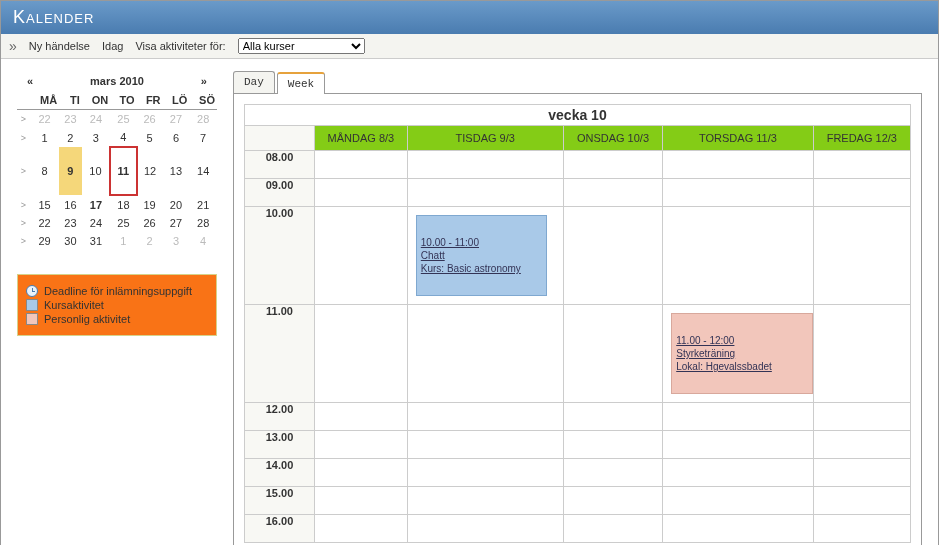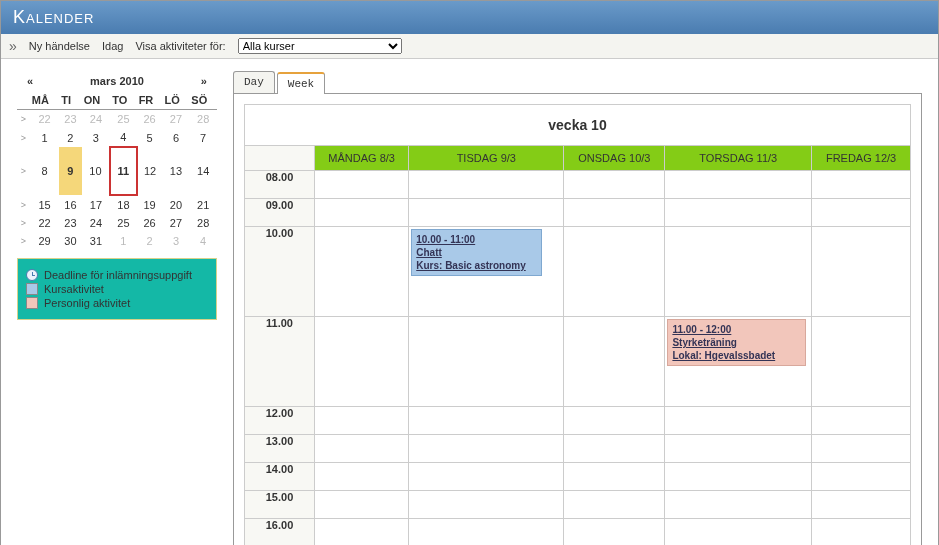--- a/index.html
+++ b/index.html
@@ -3,55 +3,55 @@
 <meta charset="utf-8">
 <style>
 * { box-sizing: border-box; margin: 0; padding: 0; }
 body { font-family: Verdana, Arial, sans-serif; font-size: 11px; color: #333; background: #fff; }
 .page { width: 939px; border: 1px solid #999; }
 .header { background: linear-gradient(#6a9ac9, #4a7cb0); color: #fff; padding: 6px 12px; font-size: 18px; font-variant: small-caps; letter-spacing: 1px; }
 .toolbar { background: #f4f4f0; border-bottom: 1px solid #ccc; padding: 4px 8px; display: flex; align-items: center; gap: 12px; }
 .toolbar .expand-icon { color: #666; font-size: 14px; cursor: pointer; }
 .toolbar a { color: #333; text-decoration: none; font-size: 11px; }
 .toolbar label { font-size: 11px; }
-.toolbar select { font-size: 11px; width: 164px; }
+.toolbar select { font-size: 11px; width: 127px; }
 .content { display: flex; padding: 12px 16px; gap: 16px; }
 .left-col { width: 200px; }
 .mini-cal { }
 .mini-cal .nav { display: flex; justify-content: space-between; align-items: center; font-weight: bold; padding: 4px 10px; }
 .mini-cal .nav span { cursor: pointer; }
 .mini-cal table { border-collapse: collapse; width: 100%; font-size: 11px; }
-.mini-cal th { font-weight: bold; padding: 3px 2px; text-align: left; border-bottom: 1px solid #999; }
+.mini-cal th { font-weight: bold; padding: 3px 2px; text-align: right; border-bottom: 1px solid #999; }
 .mini-cal td { text-align: center; padding: 3px 2px; cursor: pointer; }
 .mini-cal td.dim { color: #bbb; }
 .mini-cal td.wk { color: #999; font-size: 9px; }
 .mini-cal td.highlight { background: #f5d77a; font-weight: bold; }
 .mini-cal td.today { border: 2px solid #c33; font-weight: bold; padding: 17px 0; }
-.mini-cal td.bold { font-weight: normal; }
-.legend { margin-top: 8px; background: #14b8a6; border: 1px solid #d6d28a; padding: 8px; font-size: 11px; }
+.mini-cal td.bold { font-weight: bold; }
+.legend { margin-top: 24px; background: #f97316; border: 1px solid #d6d28a; padding: 8px; font-size: 11px; }
 .legend .row { display: flex; align-items: center; gap: 6px; margin: 2px 0; }
 .legend .clock { display:inline-block; width:12px; height:12px; border:1px solid #4a7cb0; border-radius:50%; position:relative; background:#eaf2fb; }
 .legend .clock::before { content:""; position:absolute; left:5px; top:2px; width:1px; height:4px; background:#4a7cb0; }
 .legend .clock::after { content:""; position:absolute; left:5px; top:5px; width:3px; height:1px; background:#4a7cb0; }
 .legend .sw { display:inline-block; width:12px; height:12px; border:1px solid #888; }
 .legend .sw.blue { background:#a9c9e8; }
 .legend .sw.pink { background:#f2c6bb; }
 .right-col { flex: 1; }
 .tabs { display: flex; }
 .tab { border: 1px solid #999; border-bottom: none; padding: 4px 10px; font-size: 11px; background: #f4f4f0; cursor: pointer; margin-right: 2px; border-radius: 3px 3px 0 0; font-family: Liberation Mono, monospace; }
 .tab.active { background: #fff; border-top: 2px solid #e6a23c; position: relative; top: 1px; }
 .week-box { border: 1px solid #999; padding: 10px; }
-.week-title { text-align: center; font-weight: bold; font-size: 14px; padding: 12px; border: 1px solid #ccc; border-bottom: none; }
+.week-title { text-align: center; font-weight: bold; font-size: 14px; padding: 2px; border: 1px solid #ccc; border-bottom: none; }
 .cal-grid { width: 100%; border-collapse: collapse; }
 .cal-grid th, .cal-grid td { border: 1px solid #ccc; font-size: 11px; }
 .cal-grid th { background: #84cc16; padding: 6px 4px; font-weight: normal; }
 .cal-grid th.timecol, .cal-grid td.timecol { width: 70px; text-align: center; font-weight: bold; background: #f8f8f4; }
 .cal-grid td { height: 28px; vertical-align: top; position: relative; }
 .cal-grid td.tall { height: 90px; }
-.event { margin: 2px; padding: 3px 4px; font-size: 10px; text-decoration: underline; color: #335; line-height: 1.3; font-weight: bold; }
+.event { margin: 8px; padding: 20px 4px; font-size: 10px; text-decoration: underline; color: #335; line-height: 1.3; }
 .event.blue { background: #a9c9e8; border: 1px solid #7fa8d0; width: 85%; }
 .event.pink { background: #f2c6bb; border: 1px solid #d8a89c; width: 95%; }
 </style>
 </head>
 <body>
 
 <div class="page">
   <div class="header">Kalender</div>
 
   <div class="toolbar">

